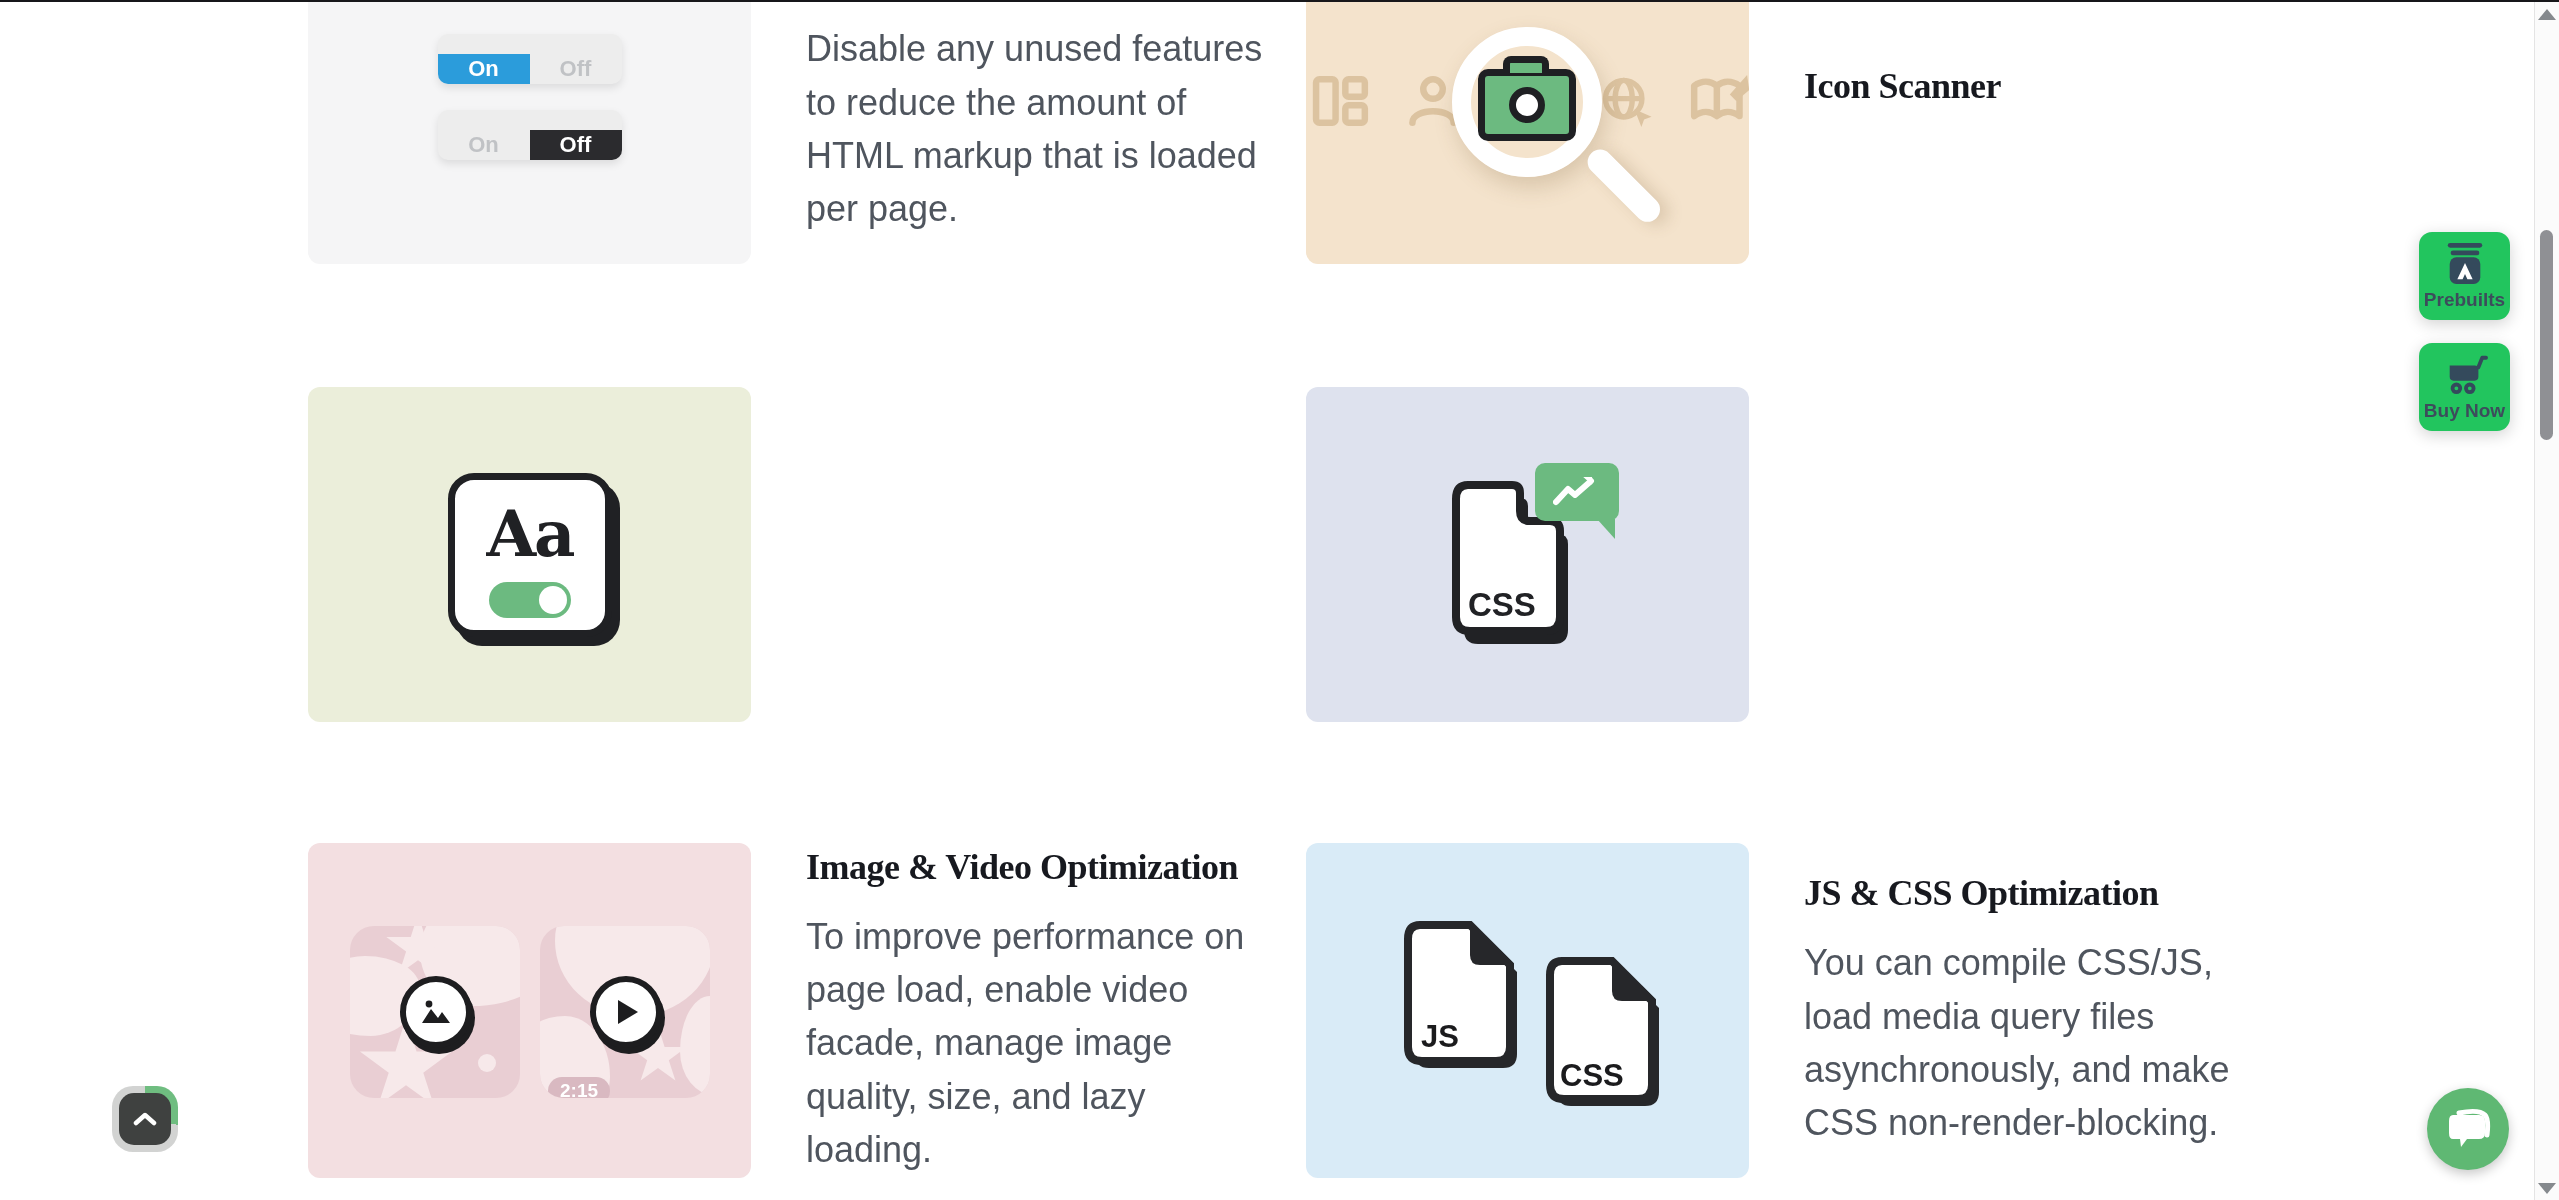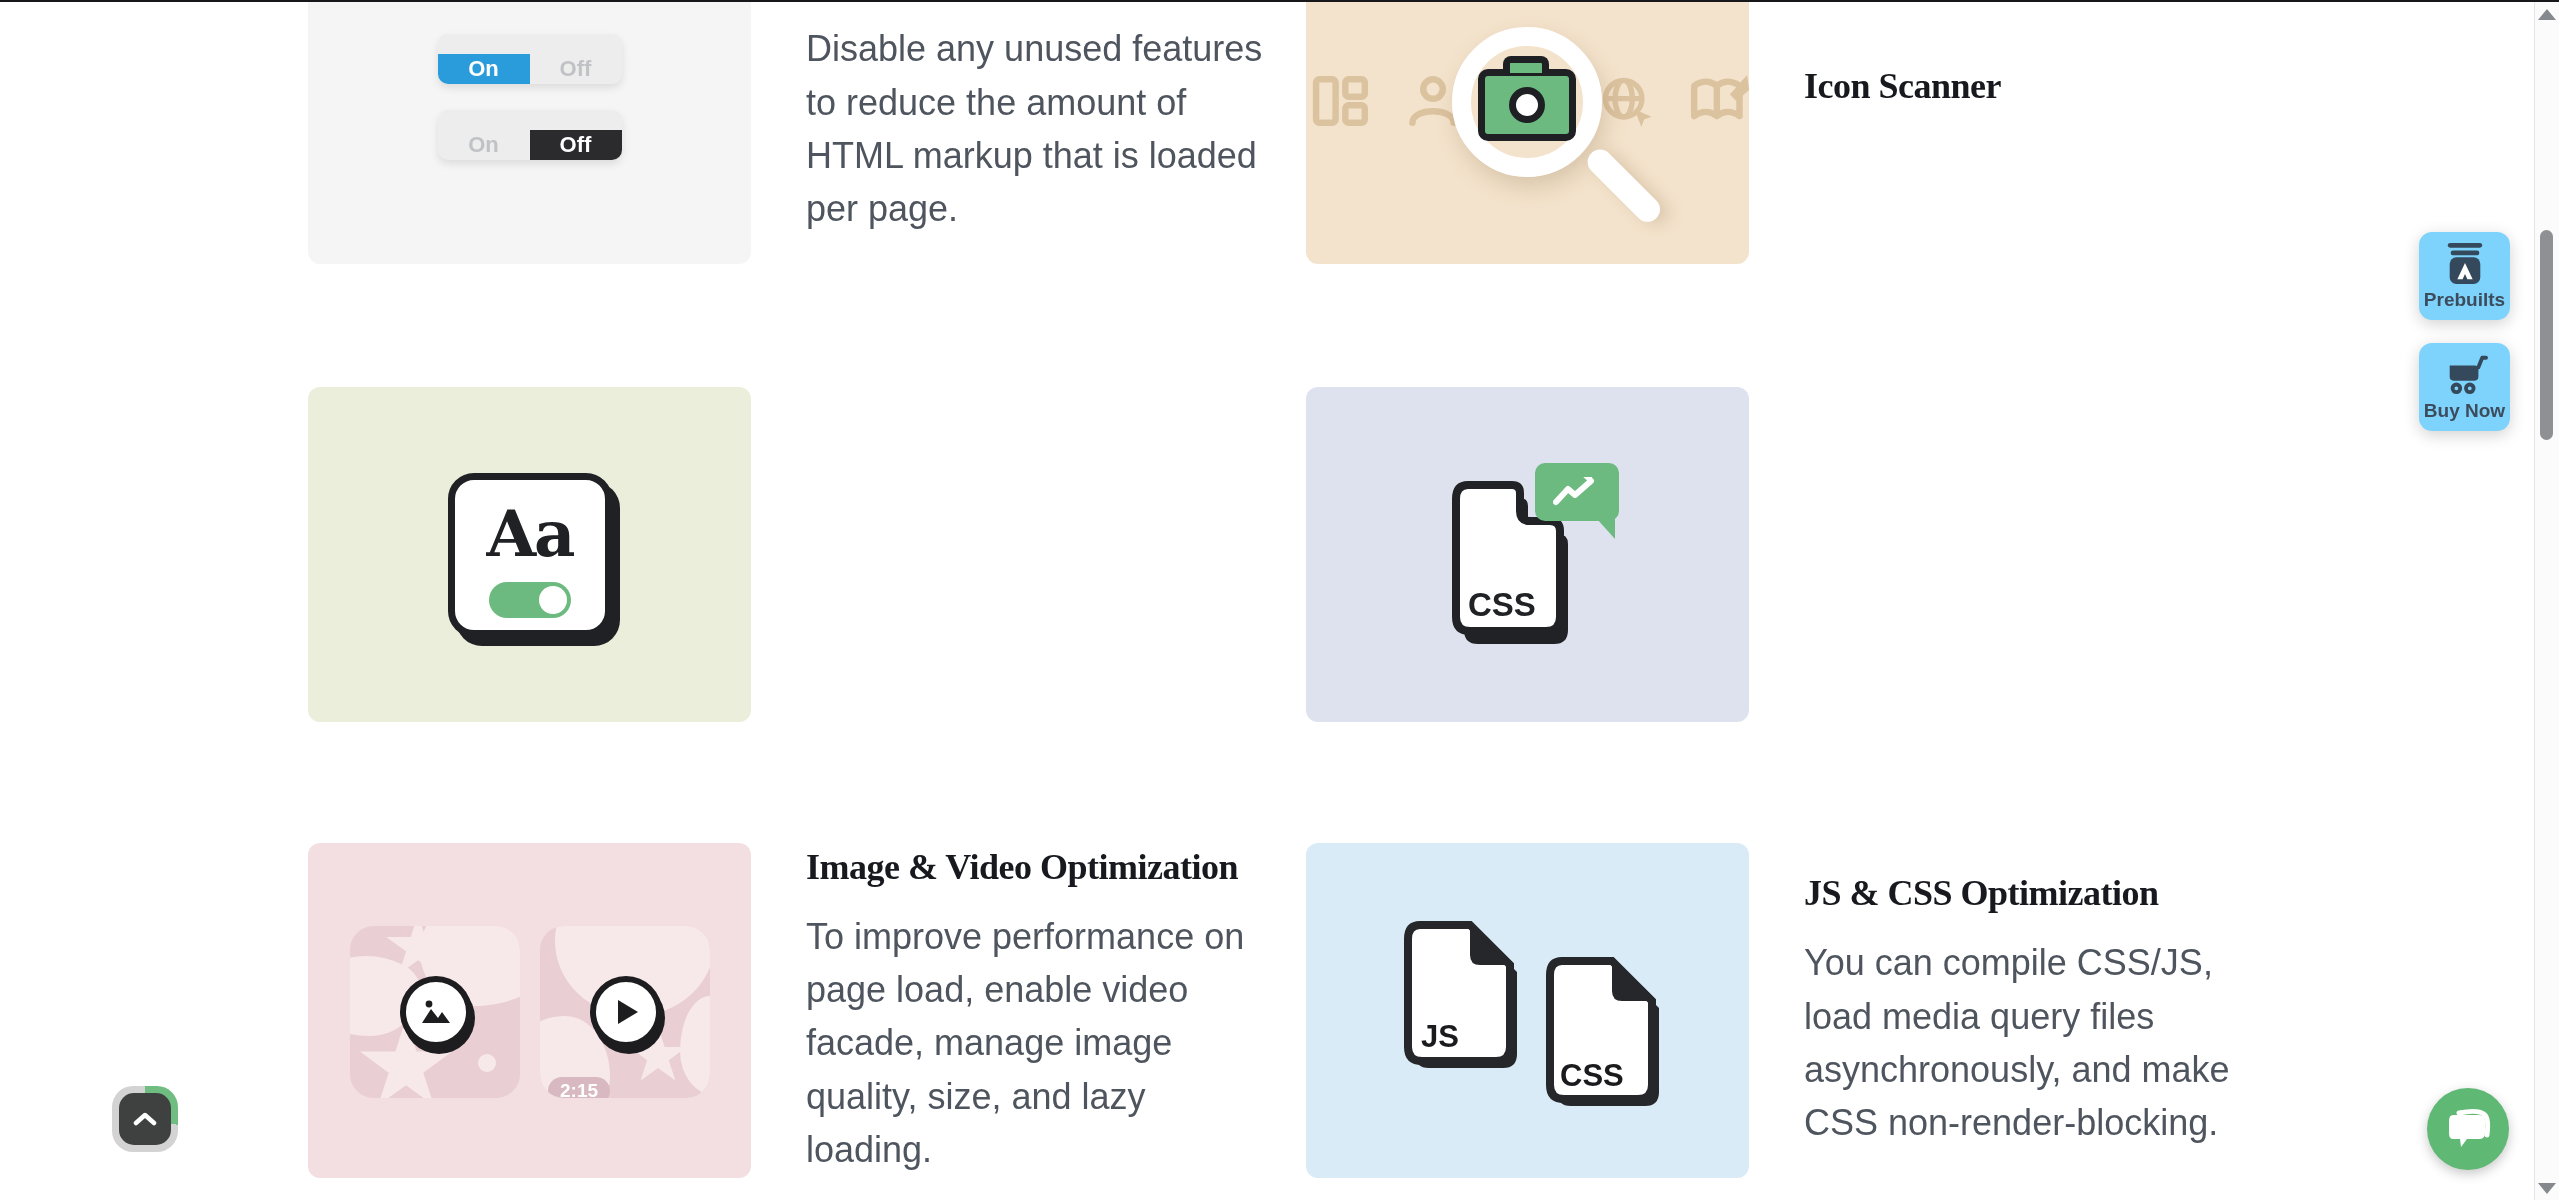--- a/index.html
+++ b/index.html
@@ -60,21 +60,21 @@
   .thumb{position:absolute;top:83px;width:170px;height:172px;border-radius:24px;background:#e9ced3;overflow:hidden;}
   .thumb-l{left:42px;} .thumb-r{left:232px;}
   .blob{position:absolute;background:#f7e9ea;}
   .media-btn{position:absolute;left:50px;top:50px;width:60px;height:60px;background:#fff;border:6px solid #1d1d1f;
              border-radius:50%;display:flex;align-items:center;justify-content:center;box-shadow:3px 6px 0 #1d1d1f;z-index:4;}
   .duration{position:absolute;left:8px;top:133px;background:#d9b9c1;color:#fff;font-weight:bold;font-size:19px;
             padding:3px 12px;border-radius:14px;z-index:4;margin-top:18px;}
 
   
   .side-nav{position:absolute;left:2419px;top:232px;width:91px;z-index:20;}
-  .side-btn{width:91px;height:88px;background:#7dd3fc;border-radius:13px;box-shadow:0 4px 16px rgba(0,0,0,0.18);
+  .side-btn{width:91px;height:88px;background:#22c55e;border-radius:13px;box-shadow:0 4px 16px rgba(0,0,0,0.18);
             display:flex;flex-direction:column;align-items:center;justify-content:center;cursor:pointer;}
   .side-btn + .side-btn{margin-top:23px;}
   .side-label{font-size:19px;font-weight:bold;color:#3d4c5c;margin-top:4px;}
 
   
   .chat-btn{position:absolute;left:2427px;top:1088px;width:82px;height:82px;border-radius:50%;background:#5fb873;
             display:flex;align-items:center;justify-content:center;box-shadow:0 4px 12px rgba(0,0,0,0.22);cursor:pointer;z-index:20;}
 
   
   .scroll-top{position:absolute;left:112px;top:1086px;width:66px;height:66px;border-radius:21px;

